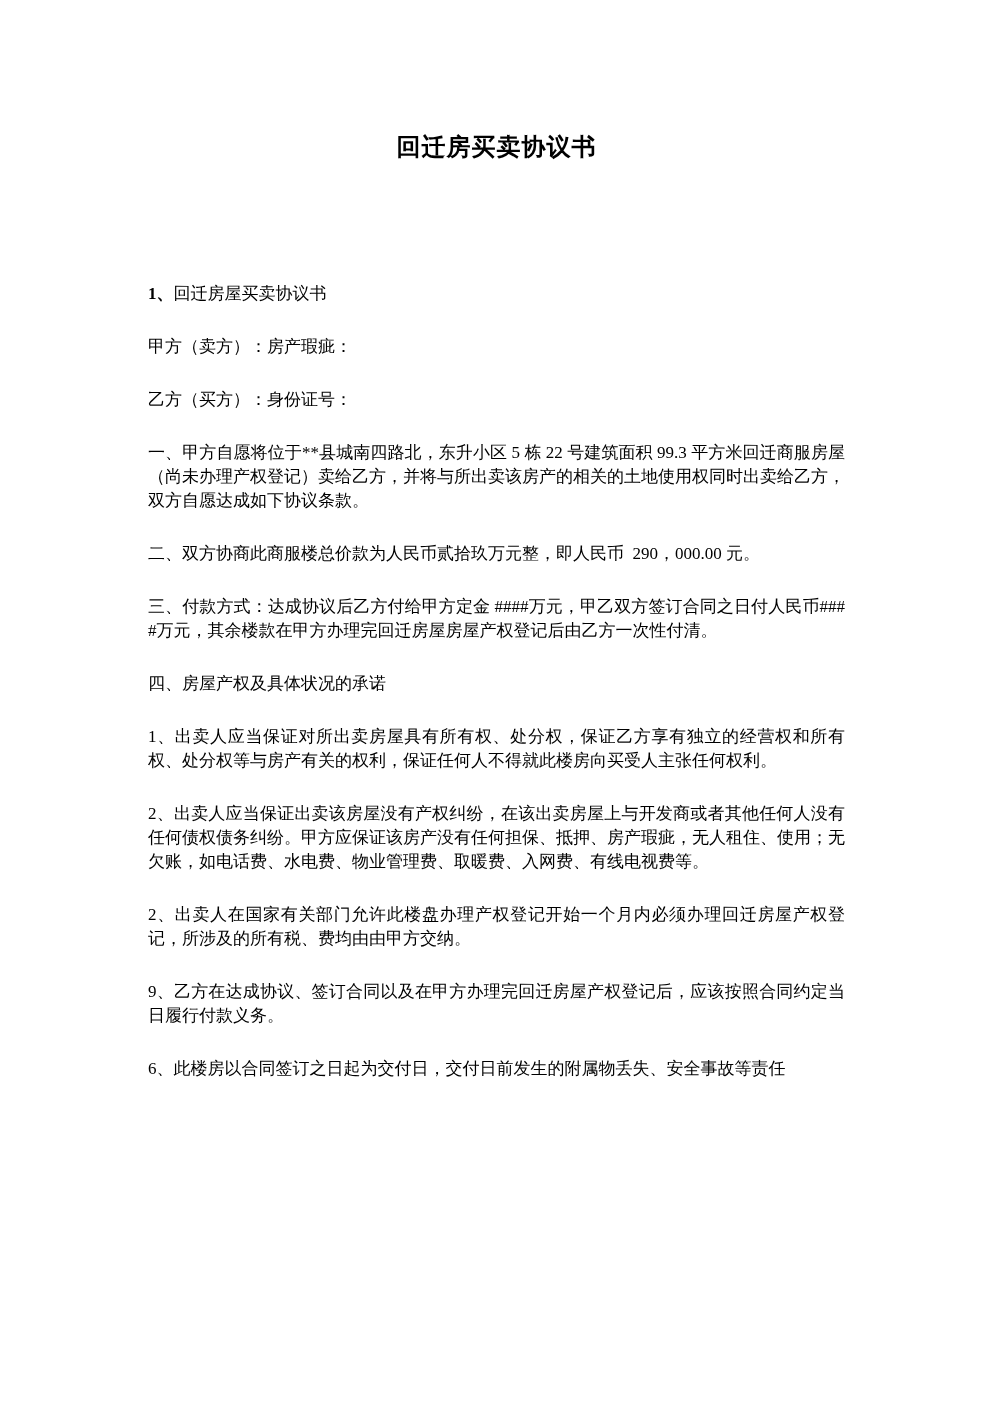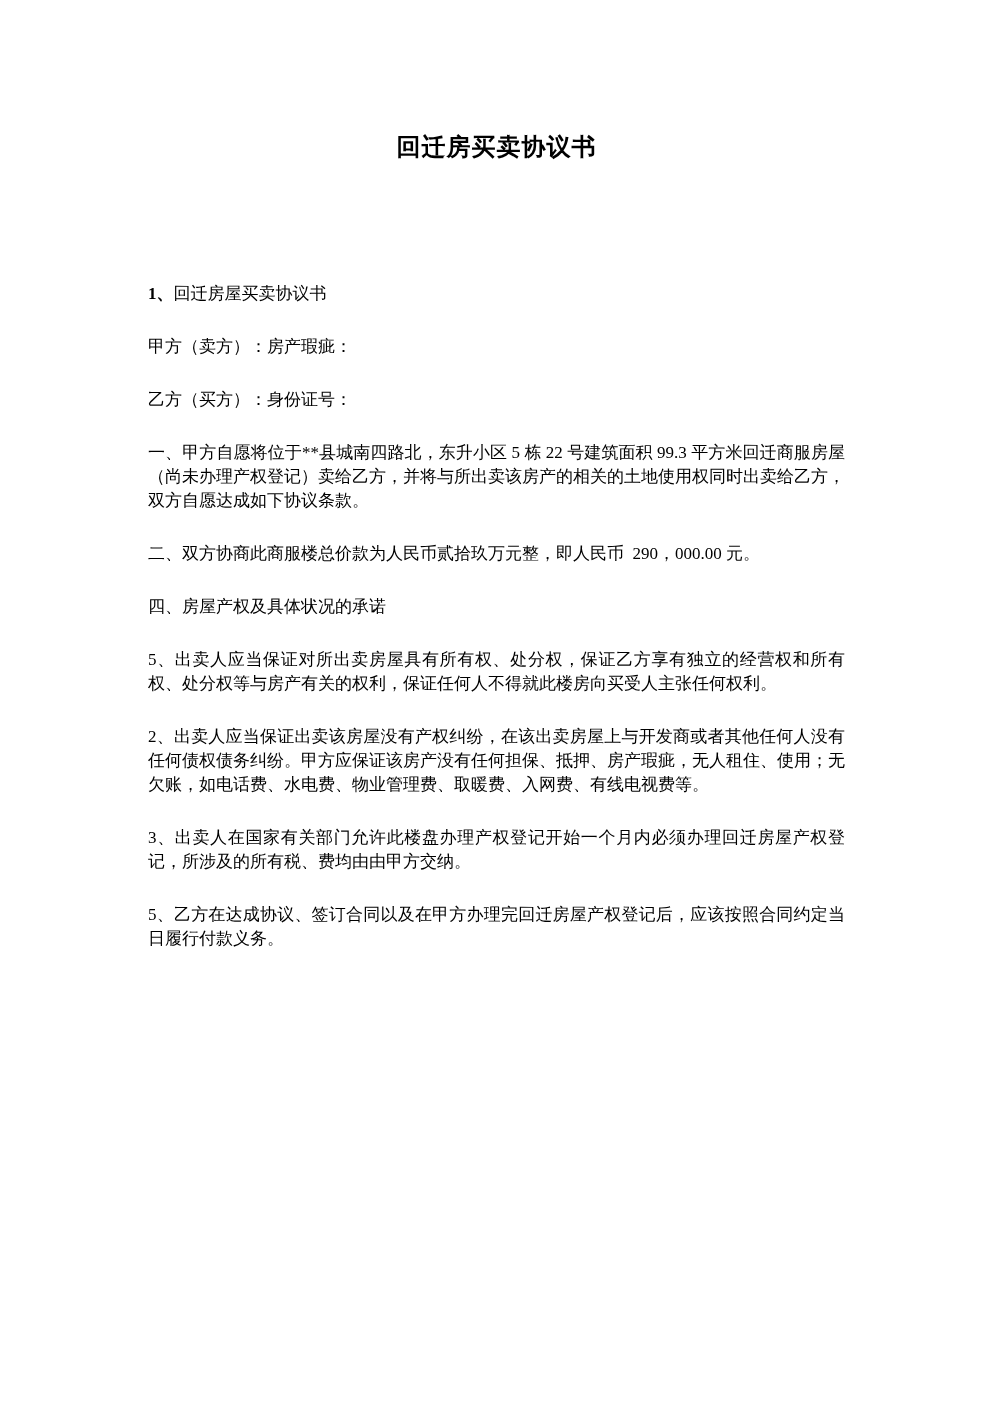--- a/index.html
+++ b/index.html
@@ -53,26 +53,28 @@
 
   <p class="para">甲方（卖方）：房产瑕疵：</p>
 
   <p class="para">乙方（买方）：身份证号：</p>
 
 
   <p class="para">一、甲方自愿将位于**县城南四路北，东升小区 5 栋 22 号建筑面积 99.3 平方米回迁商服房屋（尚未办理产权登记）卖给乙方，并将与所出卖该房产的相关的土地使用权同时出卖给乙方，双方自愿达成如下协议条款。</p>
 
   <p class="para">二、双方协商此商服楼总价款为人民币贰拾玖万元整，即人民币  290，000.00 元。</p>
 
+  <p class="para">三、付款方式：达成协议后乙方付给甲方定金 ####万元，甲乙双方签订合同之日付人民币####万元，其余楼款在甲方办理完回迁房屋房屋产权登记后由乙方一次性付清。</p>
 
   <p class="para">四、房屋产权及具体状况的承诺</p>
 
-  <p class="para">5、出卖人应当保证对所出卖房屋具有所有权、处分权，保证乙方享有独立的经营权和所有权、处分权等与房产有关的权利，保证任何人不得就此楼房向买受人主张任何权利。</p>
+  <p class="para">1、出卖人应当保证对所出卖房屋具有所有权、处分权，保证乙方享有独立的经营权和所有权、处分权等与房产有关的权利，保证任何人不得就此楼房向买受人主张任何权利。</p>
 
   <p class="para">2、出卖人应当保证出卖该房屋没有产权纠纷，在该出卖房屋上与开发商或者其他任何人没有任何债权债务纠纷。甲方应保证该房产没有任何担保、抵押、房产瑕疵，无人租住、使用；无欠账，如电话费、水电费、物业管理费、取暖费、入网费、有线电视费等。</p>
 
-  <p class="para">3、出卖人在国家有关部门允许此楼盘办理产权登记开始一个月内必须办理回迁房屋产权登记，所涉及的所有税、费均由由甲方交纳。</p>
+  <p class="para">2、出卖人在国家有关部门允许此楼盘办理产权登记开始一个月内必须办理回迁房屋产权登记，所涉及的所有税、费均由由甲方交纳。</p>
 
 
-  <p class="para">5、乙方在达成协议、签订合同以及在甲方办理完回迁房屋产权登记后，应该按照合同约定当日履行付款义务。</p>
+  <p class="para">9、乙方在达成协议、签订合同以及在甲方办理完回迁房屋产权登记后，应该按照合同约定当日履行付款义务。</p>
 
+  <p class="para">6、此楼房以合同签订之日起为交付日，交付日前发生的附属物丢失、安全事故等责任</p>
 
 </main>
 
 </body></html>

